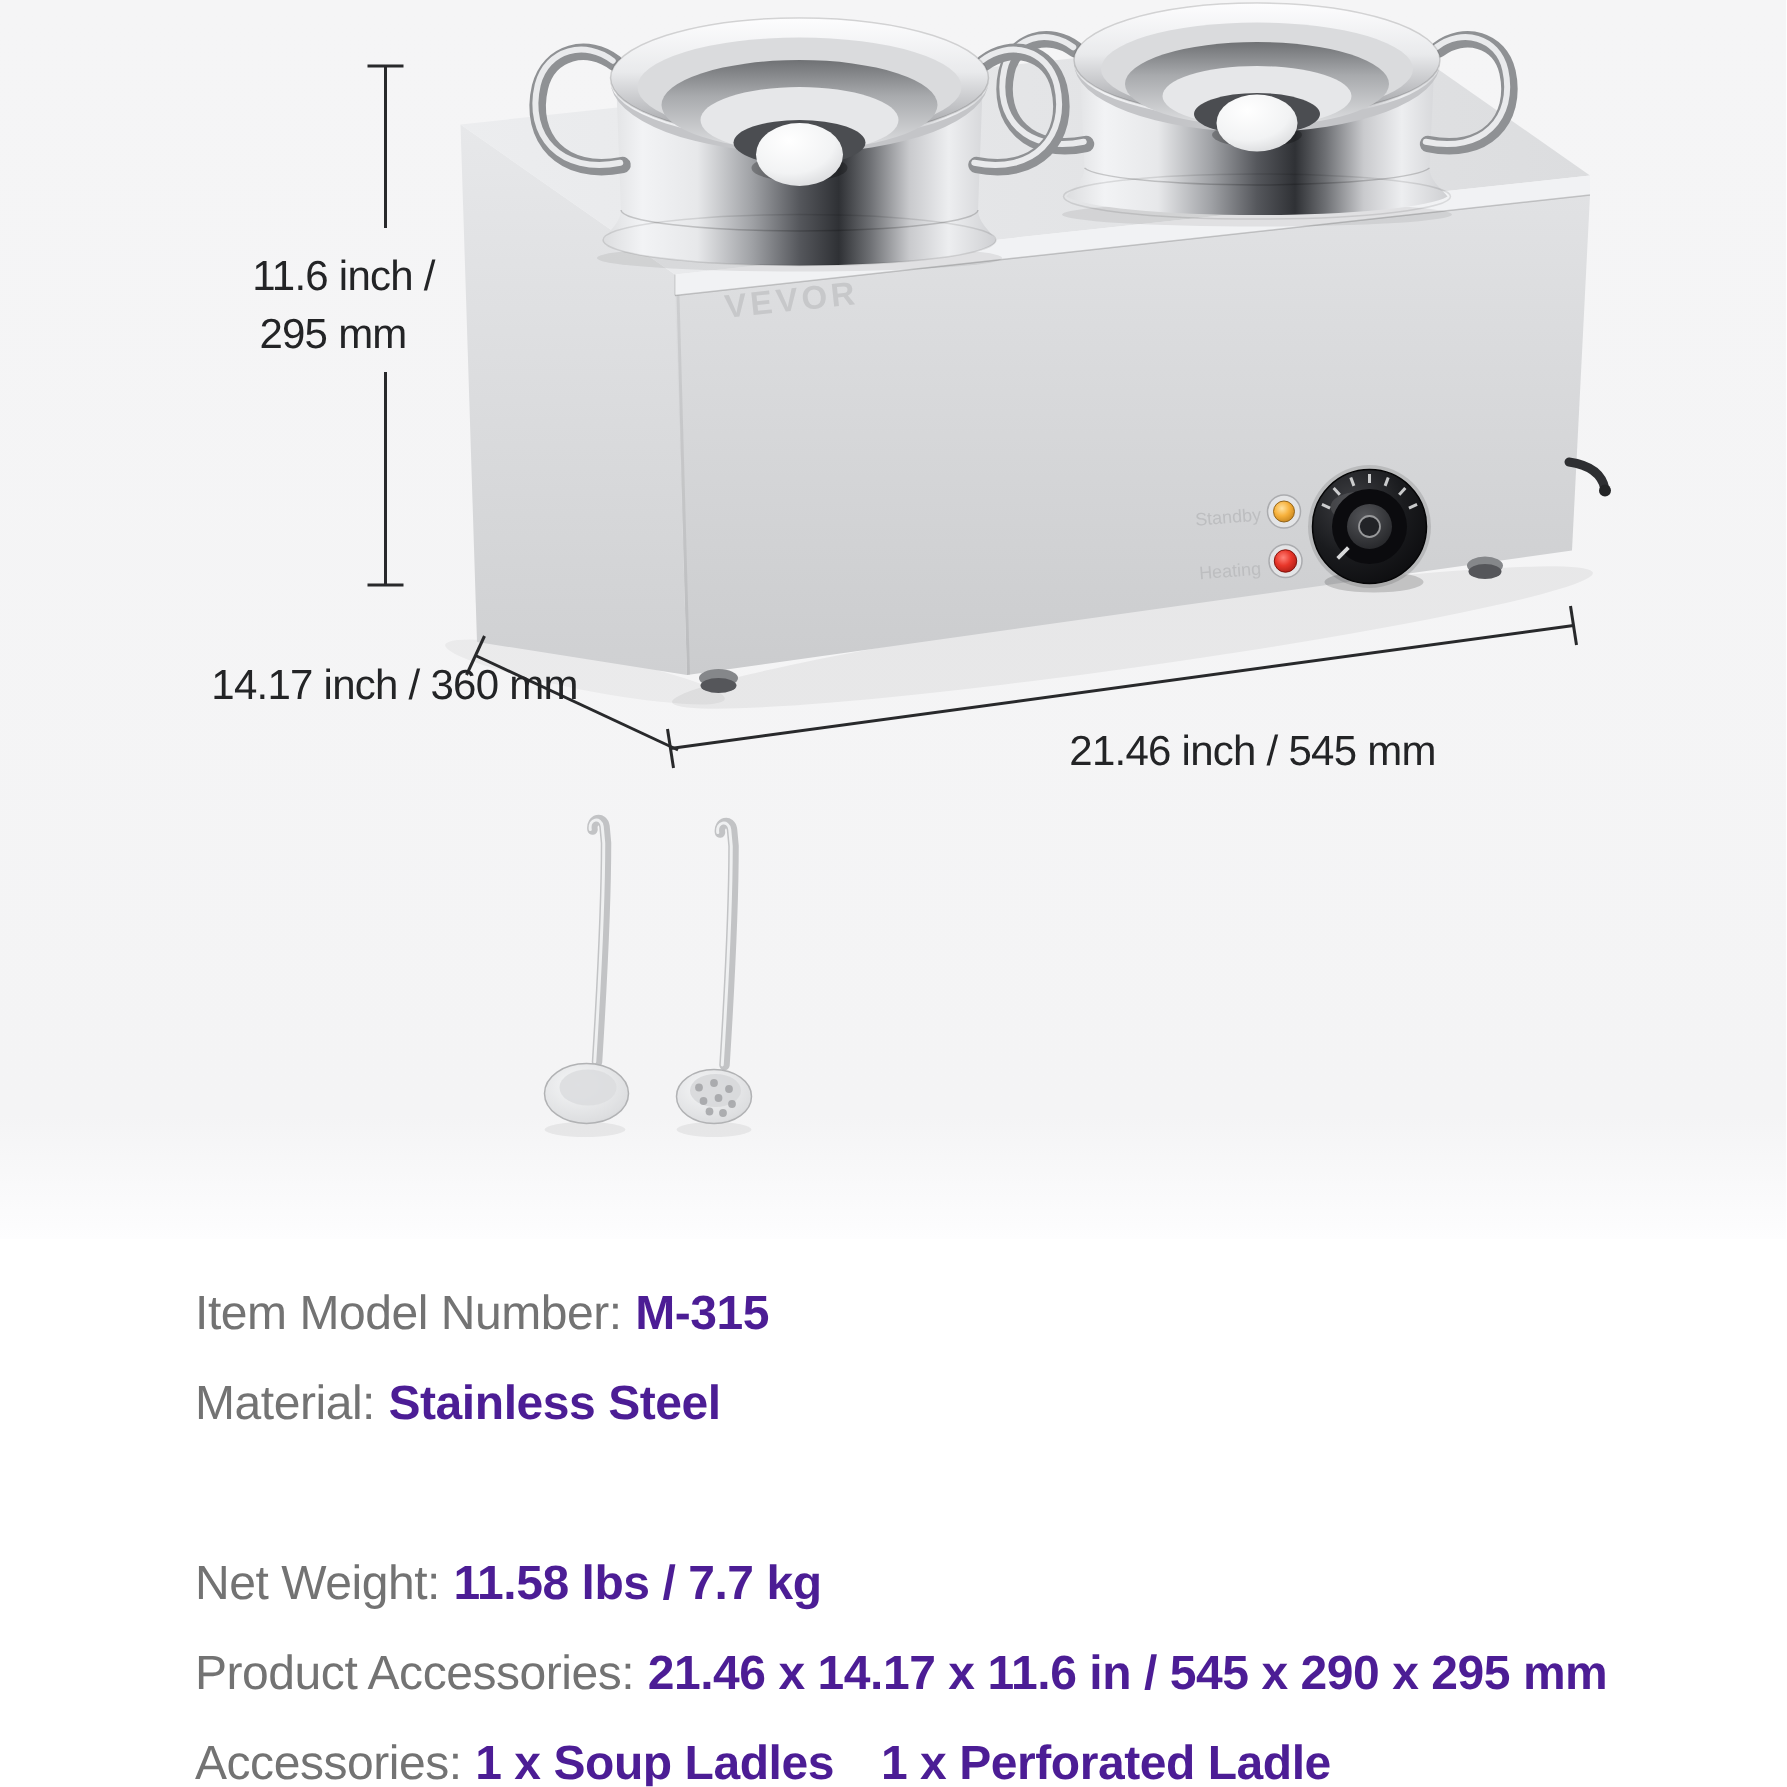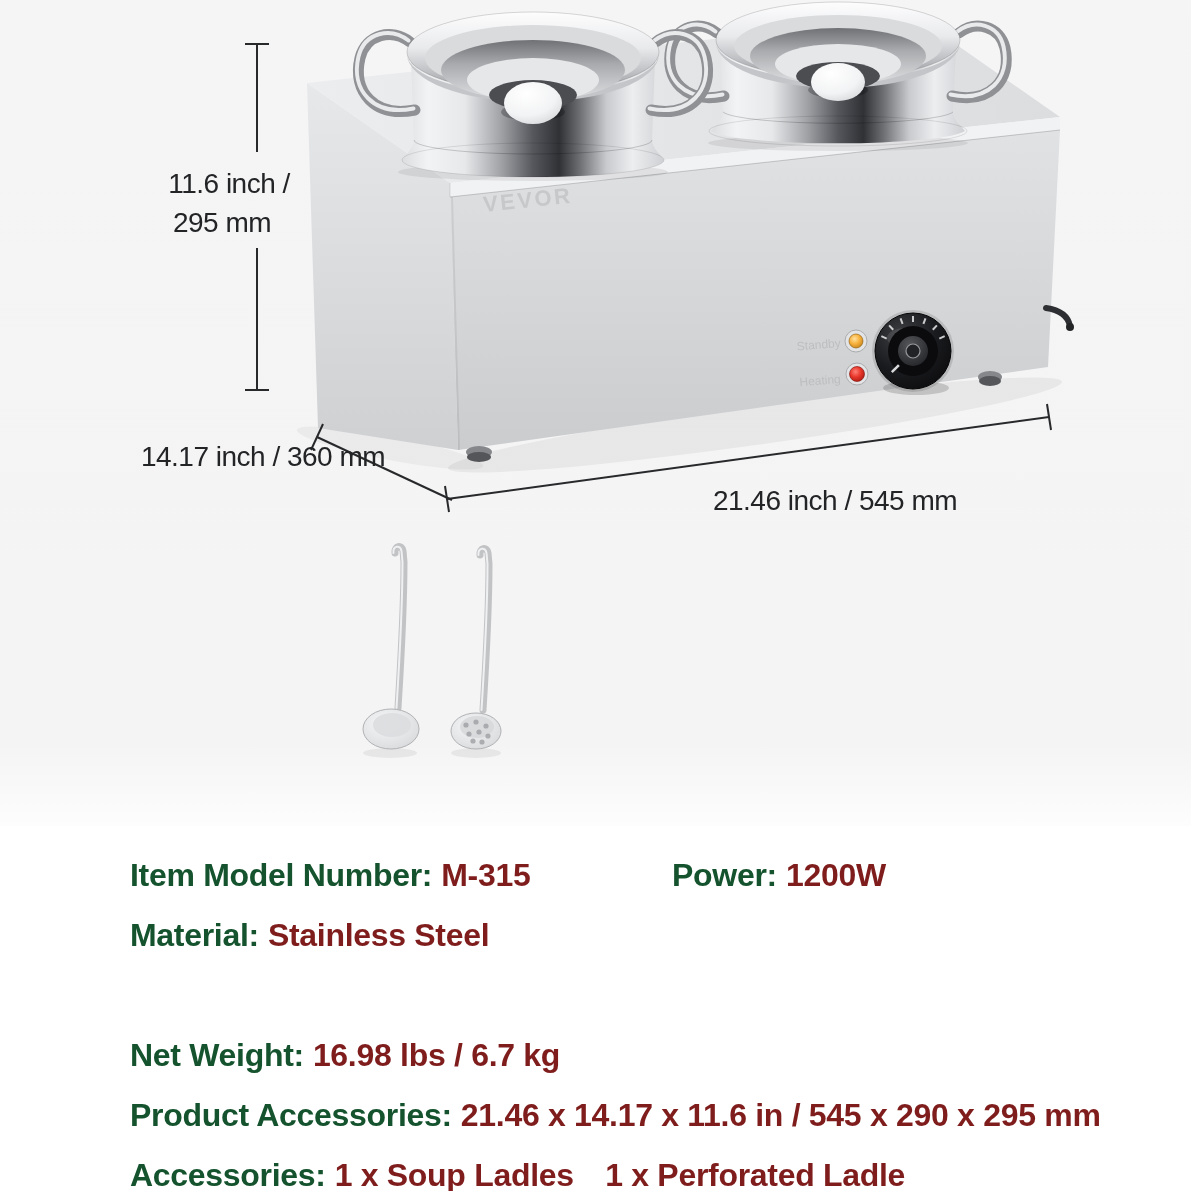--- a/index.html
+++ b/index.html
@@ -1,22 +1,22 @@
 <!DOCTYPE html>
 <html><head>
 <meta charset="utf-8">
 <style>
   html,body{margin:0;padding:0;background:#ffffff;font-family:"Liberation Sans",sans-serif;}
   .canvas{position:relative;width:1191px;height:1191px;background:#ffffff;overflow:hidden;}
   .photo{position:absolute;left:0;top:0;width:1191px;height:826px;
          background:linear-gradient(#f5f5f6 0%,#f4f4f5 90%,#fdfdfe 100%);}
   .photo svg{display:block;}
   .spec{position:absolute;font-size:32px;line-height:38px;letter-spacing:-0.3px;white-space:nowrap;}
-  .spec-label{color:#14532d;font-weight:bold;}
-  .spec-value{color:#7f1d1d;font-weight:700;margin-left:9px;}
+  .spec-label{color:#737373;}
+  .spec-value{color:#4c1d95;font-weight:700;margin-left:9px;}
   text{font-family:"Liberation Sans",sans-serif;}
 </style>
 </head>
 <body>
 
 <div class="canvas">
 
   <div class="photo">
     <svg width="1191" height="826" viewBox="0 0 1191 826">
       <defs>
@@ -237,28 +237,25 @@
               <circle cx="482" cy="742" r="2.6"></circle>
           </g>
         </g>
       </g>
     </svg>
   </div>
 
   <div class="spec" style="left:130px;top:856px">
     <span class="spec-label">Item Model Number:</span><span class="spec-value">M-315</span>
   </div>
-  <div class="spec" style="left:672px;top:856px">
-    <span class="spec-label">Power:</span><span class="spec-value">1200W</span>
-  </div>
   <div class="spec" style="left:130px;top:916px">
     <span class="spec-label">Material:</span><span class="spec-value">Stainless Steel</span>
   </div>
   <div class="spec" style="left:130px;top:1036px">
-    <span class="spec-label">Net Weight:</span><span class="spec-value">16.98 lbs / 6.7 kg</span>
+    <span class="spec-label">Net Weight:</span><span class="spec-value">11.58 lbs / 7.7 kg</span>
   </div>
   <div class="spec" style="left:130px;top:1096px">
     <span class="spec-label">Product Accessories:</span><span class="spec-value">21.46 x 14.17 x 11.6 in / 545 x 290 x 295 mm</span>
   </div>
   <div class="spec" style="left:130px;top:1156px">
     <span class="spec-label">Accessories:</span><span class="spec-value">1 x Soup Ladles  1 x Perforated Ladle</span>
   </div>
 
 </div>
 

